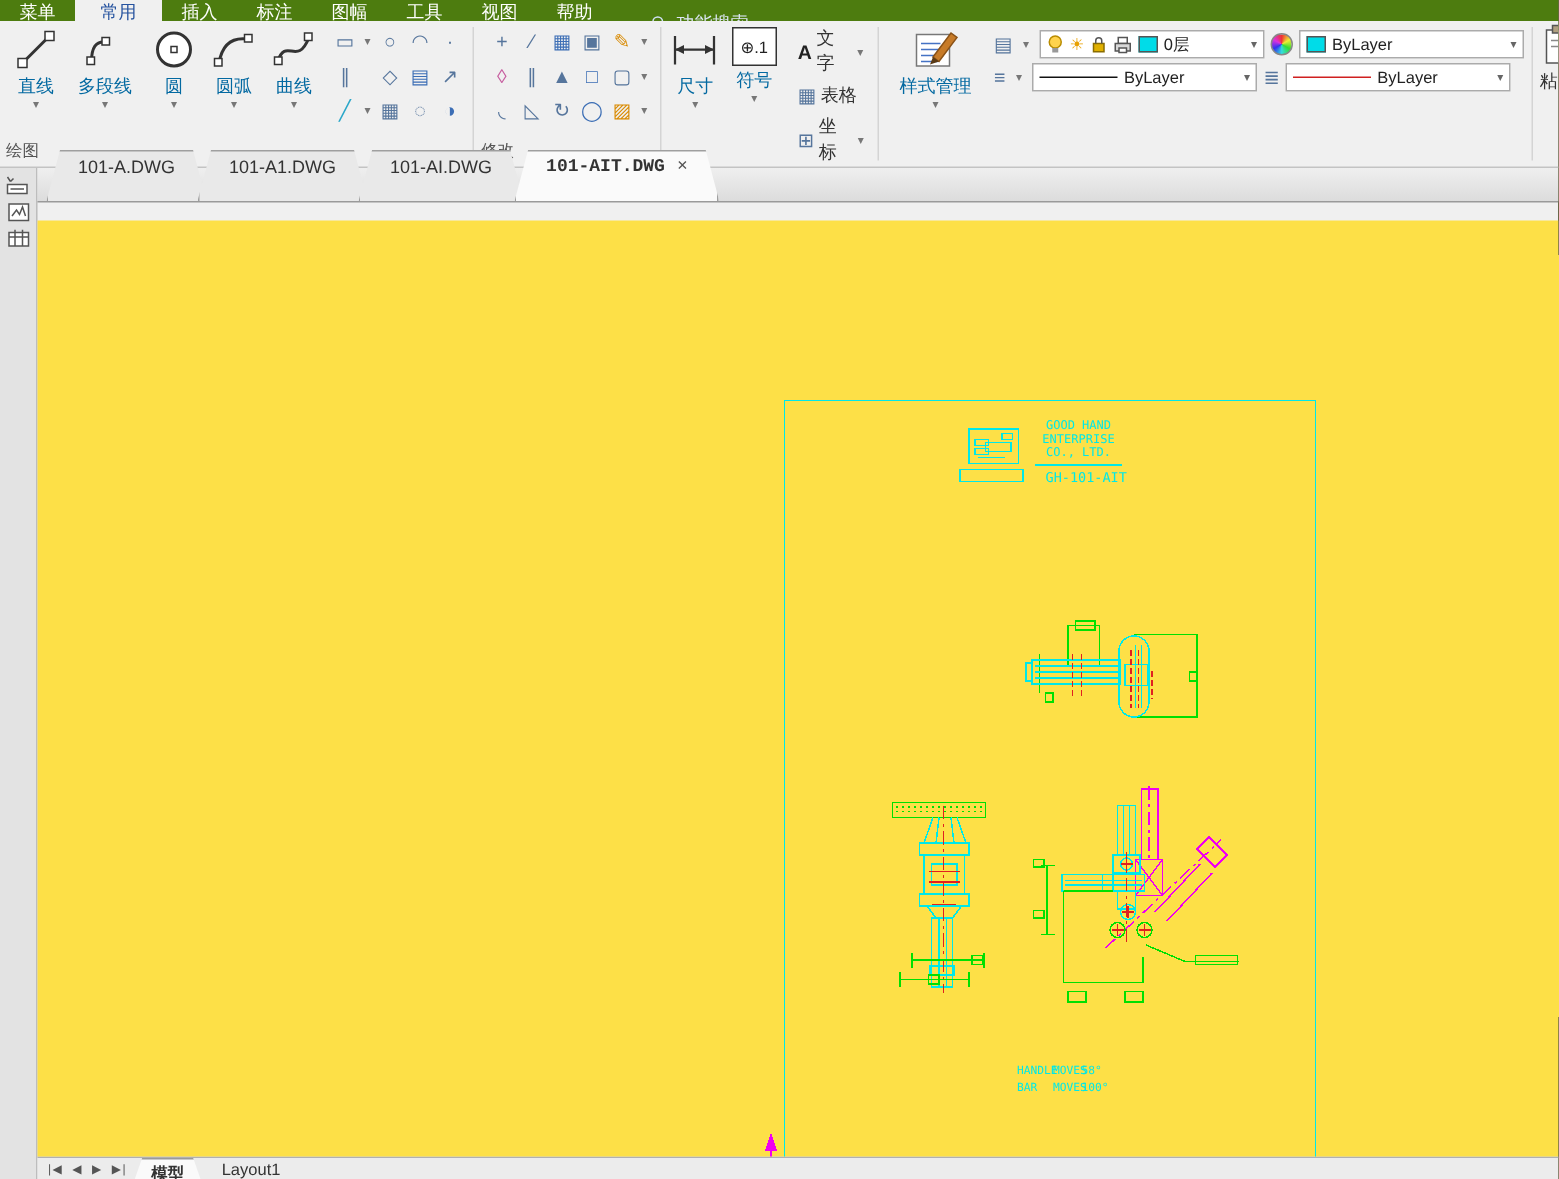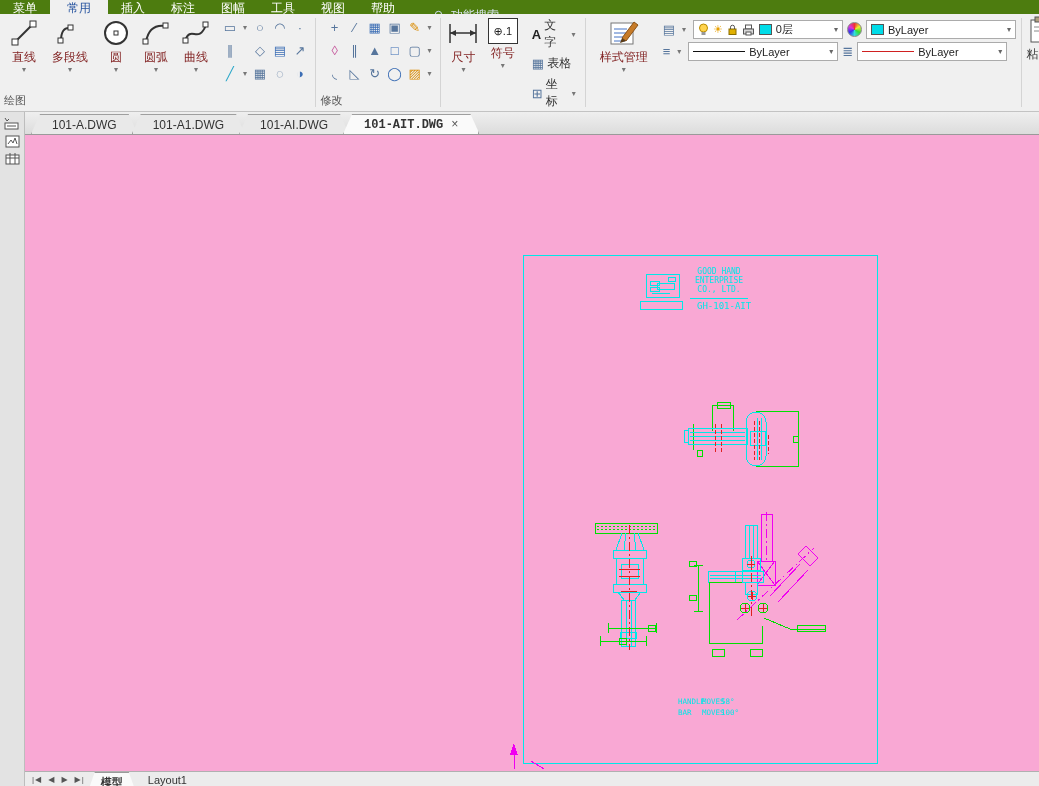--- a/index.html
+++ b/index.html
@@ -16,21 +16,21 @@
 
   
   .ribbon { position:absolute; top:14px; left:0; right:0; height:98px; background:#f0f0f0;
     border-bottom:1px solid #c3c3c3; display:flex; align-items:stretch; overflow:hidden; }
   .panel { display:flex; flex-direction:column; padding:2px 4px 0 4px; }
   .panel-body { flex:1; display:flex; align-items:flex-start; }
   .panel-label { font-size:11px; color:#555; padding:1px 0 3px; }
   .vsep { width:1px; background:#d4d4d4; margin:4px 1px; }
   .bigbtn { display:flex; flex-direction:column; align-items:center; width:40px; padding-top:2px; cursor:pointer; }
   .bigbtn.wide { width:52px; }
-  .bigbtn .blabel { font-size:12px; color:#7f1d1d; white-space:nowrap; margin-top:1px; }
+  .bigbtn .blabel { font-size:12px; color:#0369a1; white-space:nowrap; margin-top:1px; }
   .bigbtn .caret { font-size:8px; color:#777; line-height:7px; }
   .icn { display:block; }
   .grid3 { display:grid; grid-template-rows:repeat(3,22px); row-gap:1px; align-content:start; margin-left:4px; }
   .grow { display:flex; align-items:center; }
   .sicon { width:20px; height:20px; display:flex; align-items:center; justify-content:center;
     font-size:13px; color:#56759c; cursor:pointer; }
   .sicon.orange { color:#d98a00; } .sicon.blue { color:#3c6eb5; } .sicon.pink { color:#c75fa0; }
   .sicon.cyanline { color:#2aa7c9; }
   .mini-caret { font-size:8px; color:#777; width:10px; text-align:center; cursor:pointer; }
   .ann-col { display:flex; flex-direction:column; gap:2px; margin-left:6px; }
@@ -52,28 +52,28 @@
   
   .workspace { position:absolute; top:112px; left:0; right:0; bottom:0; display:flex; }
   .sidestrip { width:25px; background:#e3e3e3; border-right:1px solid #bdbdbd; display:flex;
     flex-direction:column; align-items:center; padding-top:3px; gap:2px; }
   .sbtn { width:19px; height:16px; display:flex; align-items:center; justify-content:center; cursor:pointer; }
   .main-col { flex:1; display:flex; flex-direction:column; min-width:0; }
 
   
   .dtabs { height:23px; background:linear-gradient(#efefef,#dcdcdc); display:flex; align-items:flex-end;
     padding-left:6px; border-bottom:1px solid #9a9a9a; }
-  .dtab { position:relative; height:20px; padding:3px 20px 0 20px; font-size:12px; color:#333;
+  .dtab { position:relative; height:34px; padding:3px 20px 0 20px; font-size:12px; color:#333;
     cursor:pointer; background:#e9e9e9; border:1px solid #9f9f9f; border-bottom:none;
     clip-path:polygon(9px 0, calc(100% - 9px) 0, 100% 100%, 0 100%); margin-right:-6px; }
   .dtab.active { background:#fafafa; font-weight:bold; z-index:2; display:flex; gap:8px; align-items:flex-start;font-family:Liberation Mono, monospace; }
   .dtab .close { font-weight:normal; color:#555; font-size:12px; cursor:pointer; }
 
   
-  .canvas { flex:1; background:#f9a8d4; position:relative; overflow:hidden; }
+  .canvas { flex:1; background:#fde047; position:relative; overflow:hidden;margin-top:12px; }
   svg.cad { position:absolute; left:0; top:0; }
   svg.cad * { vector-effect:non-scaling-stroke; }
   .cy { stroke:#00e8e8; fill:none; stroke-width:1; }
   .gr { stroke:#00e000; fill:none; stroke-width:1; }
   .mg { stroke:#f000f0; fill:none; stroke-width:1; }
   .rd { stroke:#e02020; fill:none; stroke-width:1; }
   .cl { stroke-dasharray:9 3 2 3; }
   .hd { stroke-dasharray:4 2; }
   .dots { stroke-dasharray:1.5 2.5; }
   text.tb { fill:#00e8e8; stroke:none; font-family:"DejaVu Sans Mono", monospace; font-size:8px; letter-spacing:0px; }

